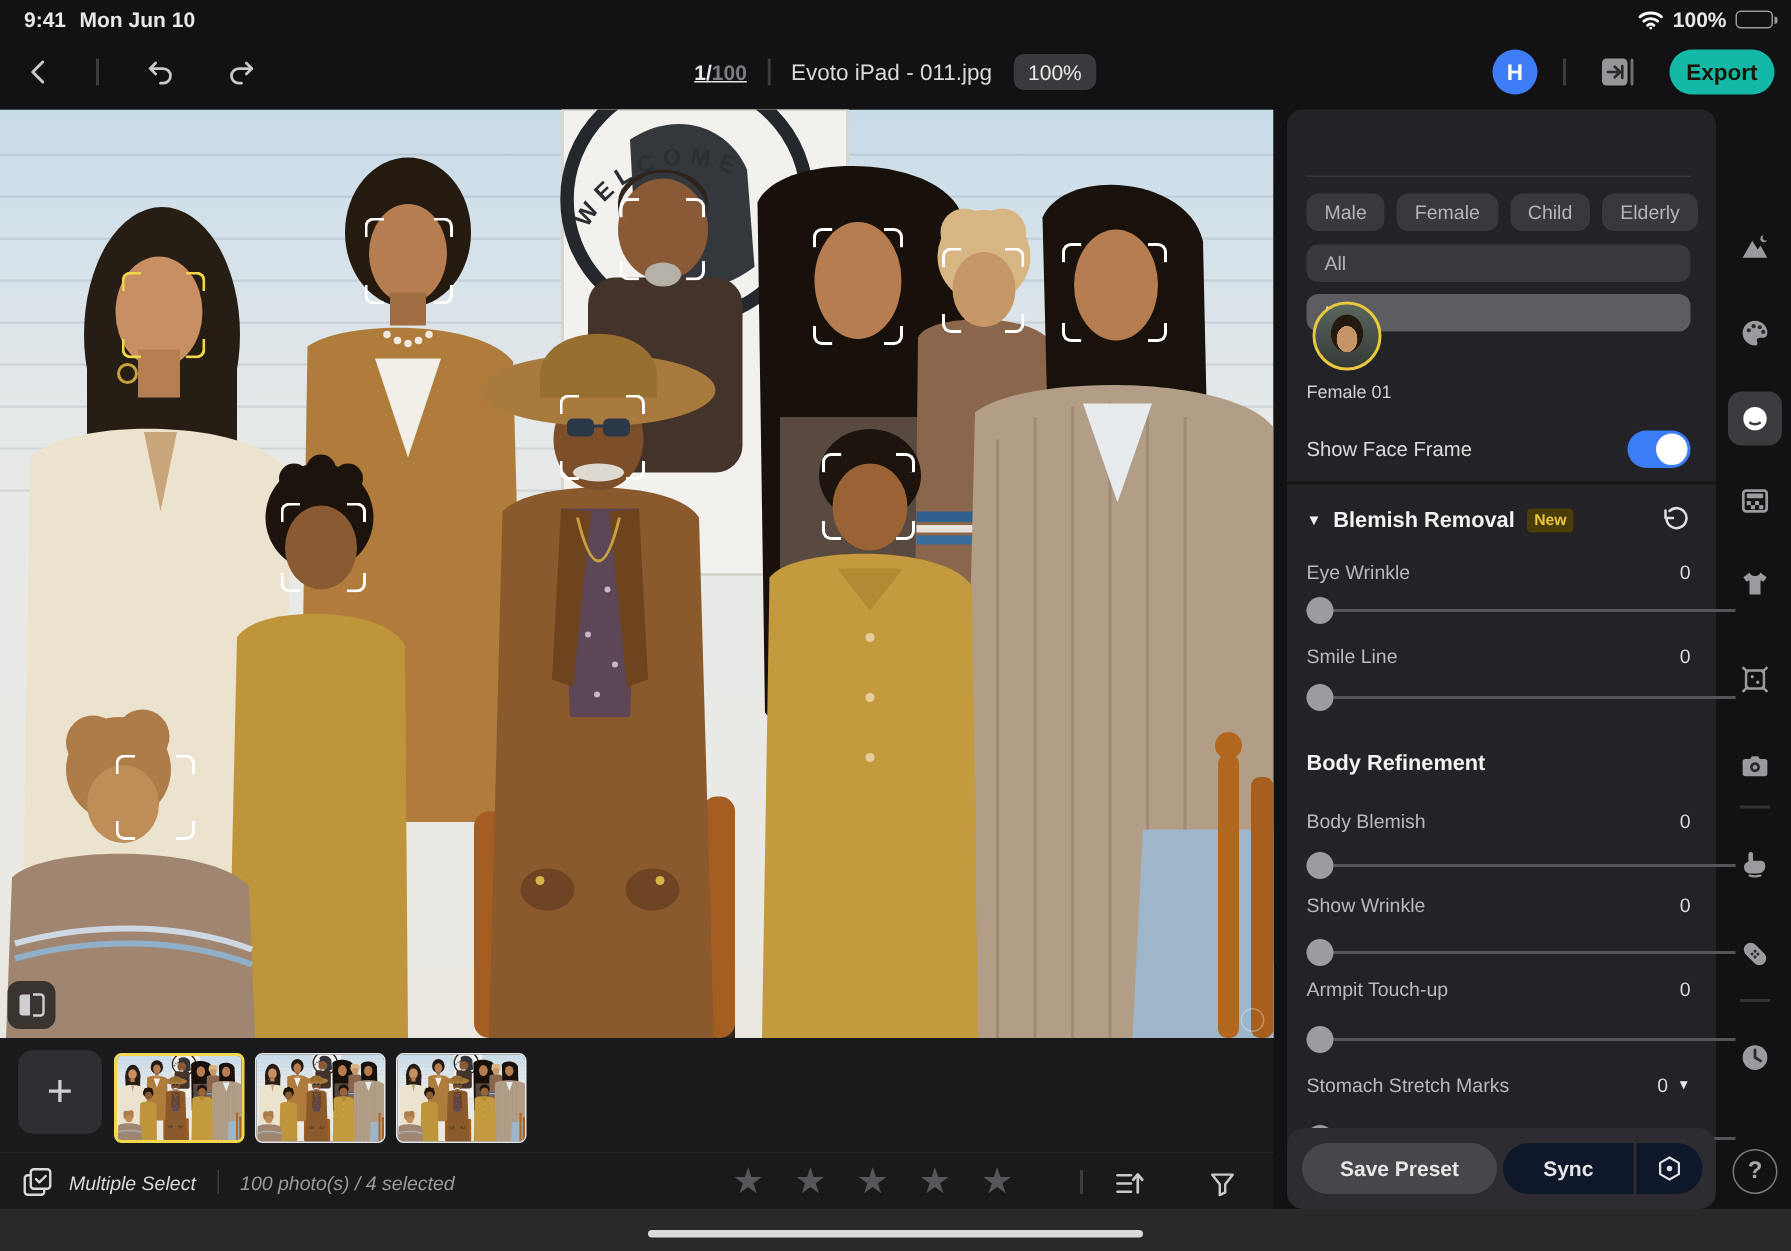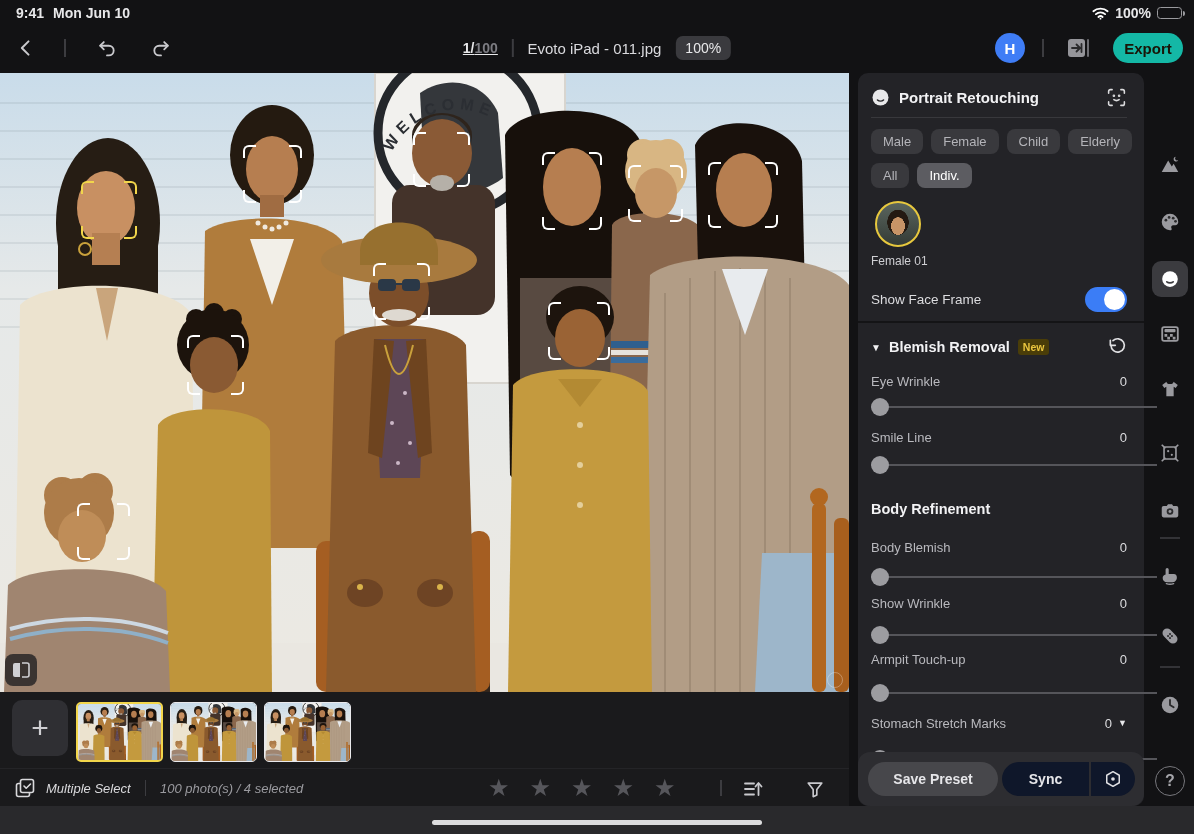--- a/index.html
+++ b/index.html
@@ -77,21 +77,21 @@
 
   
   .panel { position:absolute; left:858px; top:73px; width:286px; height:733px; background:#232327; border-radius:10px; }
   .prow { position:absolute; left:13px; right:17px; }
   .p-header { top:12px; height:24px; display:flex; align-items:center; gap:9px; }
   .p-title { font-size:15px; font-weight:700; color:#f2f2f4; flex:1; }
   .p-scan { cursor:pointer; }
   .p-div1 { top:44px; height:1px; background:#38383c; }
   .pill-row { display:flex; gap:8px; }
   .r-cat { top:56px; }
-  .r-scope { top:90px; }
+  .r-scope { top:90px;flex-direction:column; }
   .pill { background:#39393d; color:#b4b4b9; font-size:13px; padding:5px 12px; border-radius:8px; cursor:pointer; }
   .pill.selected { background:#5c5c61; color:#fff; }
   .face-chip { position:absolute; left:17px; top:128px; width:46px; height:46px; border-radius:50%;
                border:2px solid #E7C83E; overflow:hidden; cursor:pointer;
                background:
                  radial-gradient(ellipse 11px 14px at 50% 55%, #c79467 62%, rgba(0,0,0,0) 64%),
                  radial-gradient(ellipse 17px 20px at 50% 46%, #241a12 62%, rgba(0,0,0,0) 64%),
                  linear-gradient(#5a655e,#343b36); }
   .face-label { top:181px; font-size:12px; color:#cfcfd3; }
   .r-toggle { top:213px; height:26px; display:flex; align-items:center; }
@@ -464,37 +464,20 @@
           <path d="M3.5 4.5 H18.5 L13 11.5 V17.5 L9 19.5 V11.5 Z"></path>
         </svg>
     </div>
   </div>
 
   <div class="homestrip">
     <div class="home-indicator"></div>
   </div>
 
   <div class="panel">
-    <div class="prow p-header">
-      <span>
-        <svg width="19" height="19" viewBox="0 0 19 19">
-            <circle cx="9.5" cy="9.5" r="8" fill="#e8e8ea"></circle>
-            <path d="M6.5 12 a4 3 0 0 0 6 0" fill="none" stroke="#232327" stroke-width="1.6" stroke-linecap="round"></path>
-          </svg>
-      </span>
-      <span class="p-title">Portrait Retouching</span>
-      <span class="p-scan">
-        <svg width="21" height="21" viewBox="0 0 24 24" fill="none" stroke="#dcdcde" stroke-width="1.8" stroke-linecap="round" stroke-linejoin="round">
-            <path d="M3 7 V5 a2 2 0 0 1 2-2 h2 M17 3 h2 a2 2 0 0 1 2 2 v2 M21 17 v2 a2 2 0 0 1 -2 2 h-2 M7 21 H5 a2 2 0 0 1 -2-2 v-2"></path>
-            <circle cx="9" cy="10" r="0.6" fill="#dcdcde"></circle>
-            <circle cx="15" cy="10" r="0.6" fill="#dcdcde"></circle>
-            <path d="M9 14.5 a4 2.6 0 0 0 6 0"></path>
-          </svg>
-      </span>
-    </div>
     <div class="prow p-div1"></div>
 
     <div class="prow pill-row r-cat">
       <span class="pill">Male</span>
       <span class="pill">Female</span>
       <span class="pill">Child</span>
       <span class="pill">Elderly</span>
     </div>
     <div class="prow pill-row r-scope">
       <span class="pill">All</span>

